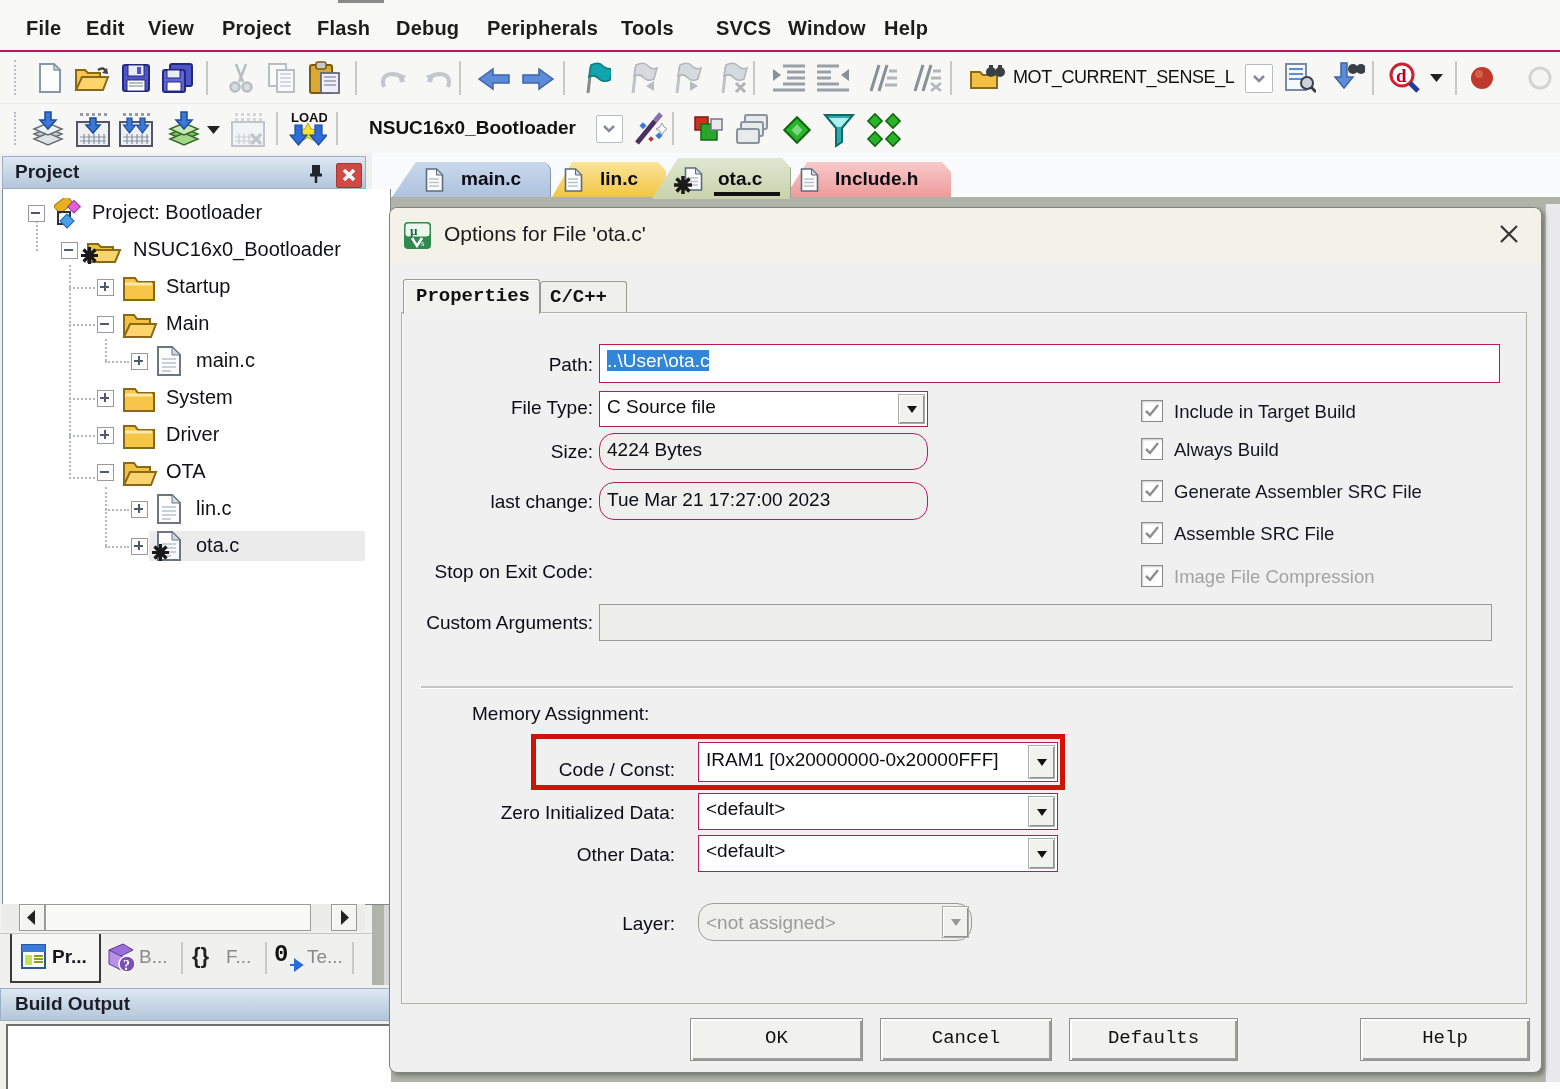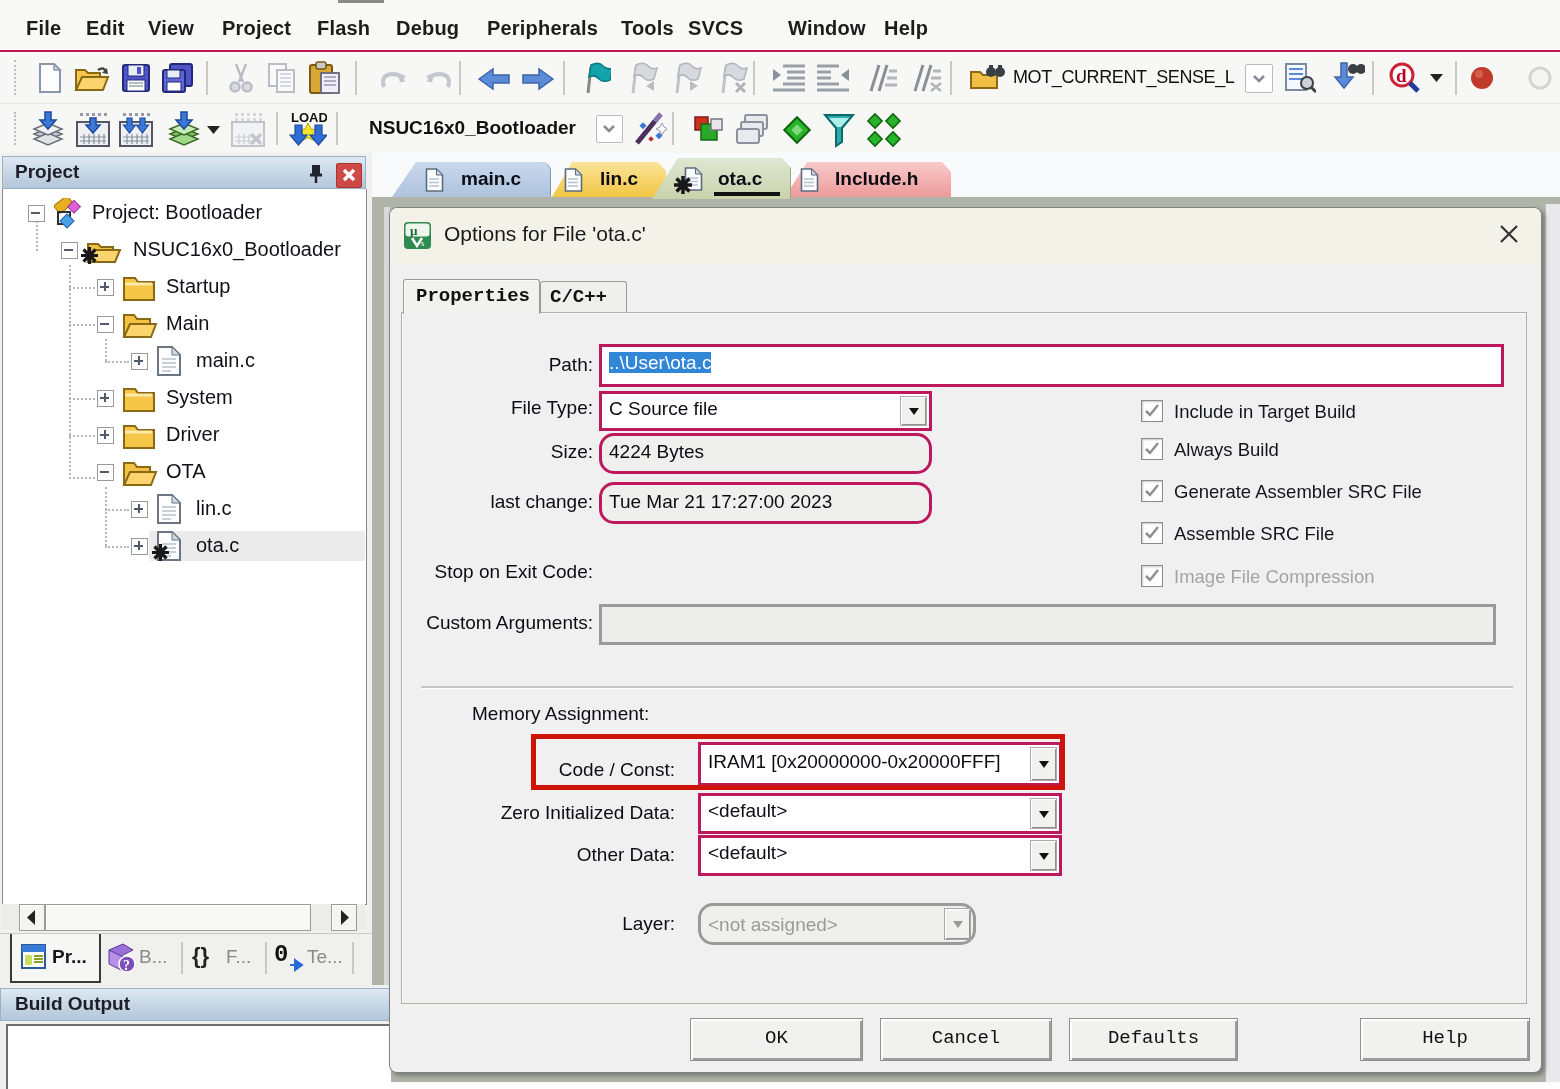--- a/index.html
+++ b/index.html
@@ -13,21 +13,21 @@
   
   #tb1{left:0;top:52px;width:1560px;height:51px;background:#f7f7f5;border-bottom:1px solid #e8e8e5;}
   #tb2{left:0;top:104px;width:1560px;height:49px;background:#f7f7f5;border-bottom:1px solid #d9d9d6;}
   .grip{width:4px;top:8px;bottom:8px;border-left:2px dotted #b8bcc4;}
   .tsep{width:2px;background:#c9c9c6;}
   .ticon{position:absolute;}
   
   #lpanel{left:0;top:153px;width:372px;height:832px;background:#f0f0ee;}
   #lphead{left:2px;top:3px;width:362px;height:31px;background:linear-gradient(#dde8f2,#b3c6da);border:1px solid #9ab0c4;}
   #lphead .t{position:absolute;left:12px;top:4px;font-size:19px;font-weight:700;color:#1d1d28;}
-  #tree{left:2px;top:36px;width:363px;height:715px;background:#ffffff;border:1px solid #828790;border-top:none;}
+  #tree{left:2px;top:36px;width:363px;height:715px;background:#ffffff;border:1px solid #828790;border-top:none;padding-left:24px;}
   .trow{position:absolute;height:30px;font-size:20px;color:#101018;white-space:nowrap;}
   .trow .txt{position:absolute;top:3px;}
   .ebox{position:absolute;width:15px;height:15px;top:7px;background:#fdfdfd;border:1px solid #9a9a9a;}
   .ebox i{position:absolute;left:2px;top:6px;width:9px;height:2px;background:#505a68;}
   .ebox u{position:absolute;left:6px;top:2px;width:2px;height:9px;background:#505a68;}
   
   #editor{left:372px;top:153px;width:1188px;height:936px;background:#f9fafb;}
   #edgray{left:0px;top:44px;width:1188px;height:885px;background:#b0b3a7;}
   #edlight{right:0px;top:51px;width:14px;height:878px;background:#e9e9ec;border-left:1px solid #bcbcc0;}
   
@@ -35,21 +35,21 @@
   .ftab .shape{position:absolute;left:0;top:0;width:100%;height:100%;border-radius:0 9px 0 0;}
   .ftab .lbl{position:absolute;top:6px;white-space:nowrap;}
   
   #dlg{left:389px;top:207px;width:1151px;height:864px;background:#f0f0f1;border:1px solid #83837d;border-radius:8px;box-shadow:3px 3px 4px rgba(60,60,60,.45);}
   #dlgtitle{left:0;top:0;width:100%;height:56px;background:#f2f2e9;border-radius:8px 8px 0 0;}
   #dlgtitle .t{position:absolute;left:54px;top:14px;font-size:21px;color:#1a1a1a;}
   #dlgx{left:1108px;top:15px;width:22px;height:22px;}
   .dtab{position:absolute;font-family:"Liberation Mono",monospace;font-size:19px;font-weight:700;color:#111;}
   #dpage{left:11px;top:104px;width:1124px;height:690px;border:1px solid #b0b0aa;background:#f0f0f1;box-shadow:inset 1px 1px 0 #fbfbfb;}
   .lbl{position:absolute;font-size:19px;color:#0c0c14;text-align:right;white-space:nowrap;}
-  .fld{position:absolute;background:#fff;border:3px solid #be185d;font-size:19px;color:#0c0c14;}
+  .fld{position:absolute;background:#fff;border:1px solid #be185d;font-size:19px;color:#0c0c14;}
   .fld .tx{position:absolute;left:7px;top:4px;white-space:nowrap;}
   .dis{background:#efefee;border-radius:15px;}
   .ddbtn{position:absolute;right:2px;top:2px;bottom:2px;width:25px;background:#f1f1ef;border:1px solid #aaa;
          box-shadow:inset 1px 1px 0 #fff, inset -1px -1px 0 #909090;}
   .ddbtn:after{content:"";position:absolute;left:50%;top:50%;margin:-3px 0 0 -5px;border:5px solid transparent;border-top:7px solid #111;}
   .ddbtn.gray:after{border-top-color:#999;}
   .cb{position:absolute;width:20px;height:20px;background:#fff;border:1px solid #8a8a8a;box-shadow:inset 1px 1px 2px #c8c8c8;}
   .cb svg{position:absolute;left:2px;top:2px;}
   .cblbl{position:absolute;font-size:18.5px;color:#15151f;white-space:nowrap;}
   .btn{position:absolute;height:41px;background:#f1f1ef;border:1px solid #8f8f8f;
@@ -64,21 +64,21 @@
   <div class="abs" style="left:338px;top:0;width:46px;height:3px;background:#8a8a8a;z-index:5"></div>
   <div class="abs" id="menubar">
     <span style="left:26px">File</span>
       <span style="left:86px">Edit</span>
       <span style="left:148px">View</span>
     <span style="left:222px">Project</span>
       <span style="left:317px">Flash</span>
       <span style="left:396px">Debug</span>
     <span style="left:487px">Peripherals</span>
       <span style="left:621px">Tools</span>
-      <span style="left:688px">SVCS</span>
+      <span style="left:716px">SVCS</span>
     <span style="left:788px">Window</span>
       <span style="left:884px">Help</span>
   </div>
   <div class="abs" id="tb1">
     <div class="abs grip" style="left:14px"></div>
     <svg class="ticon" style="left:36px;top:11px" width="28" height="30">
         <path d="M4 1 h14 l6 6 v22 h-20 z" fill="#fdfdfd" stroke="#8a97a8" stroke-width="2"></path>
         <path d="M18 1 l6 6 h-6 z" fill="#d7dde6" stroke="#8a97a8" stroke-width="1.5"></path>
       </svg>
     <svg class="ticon" style="left:74px;top:12px" width="36" height="28">

